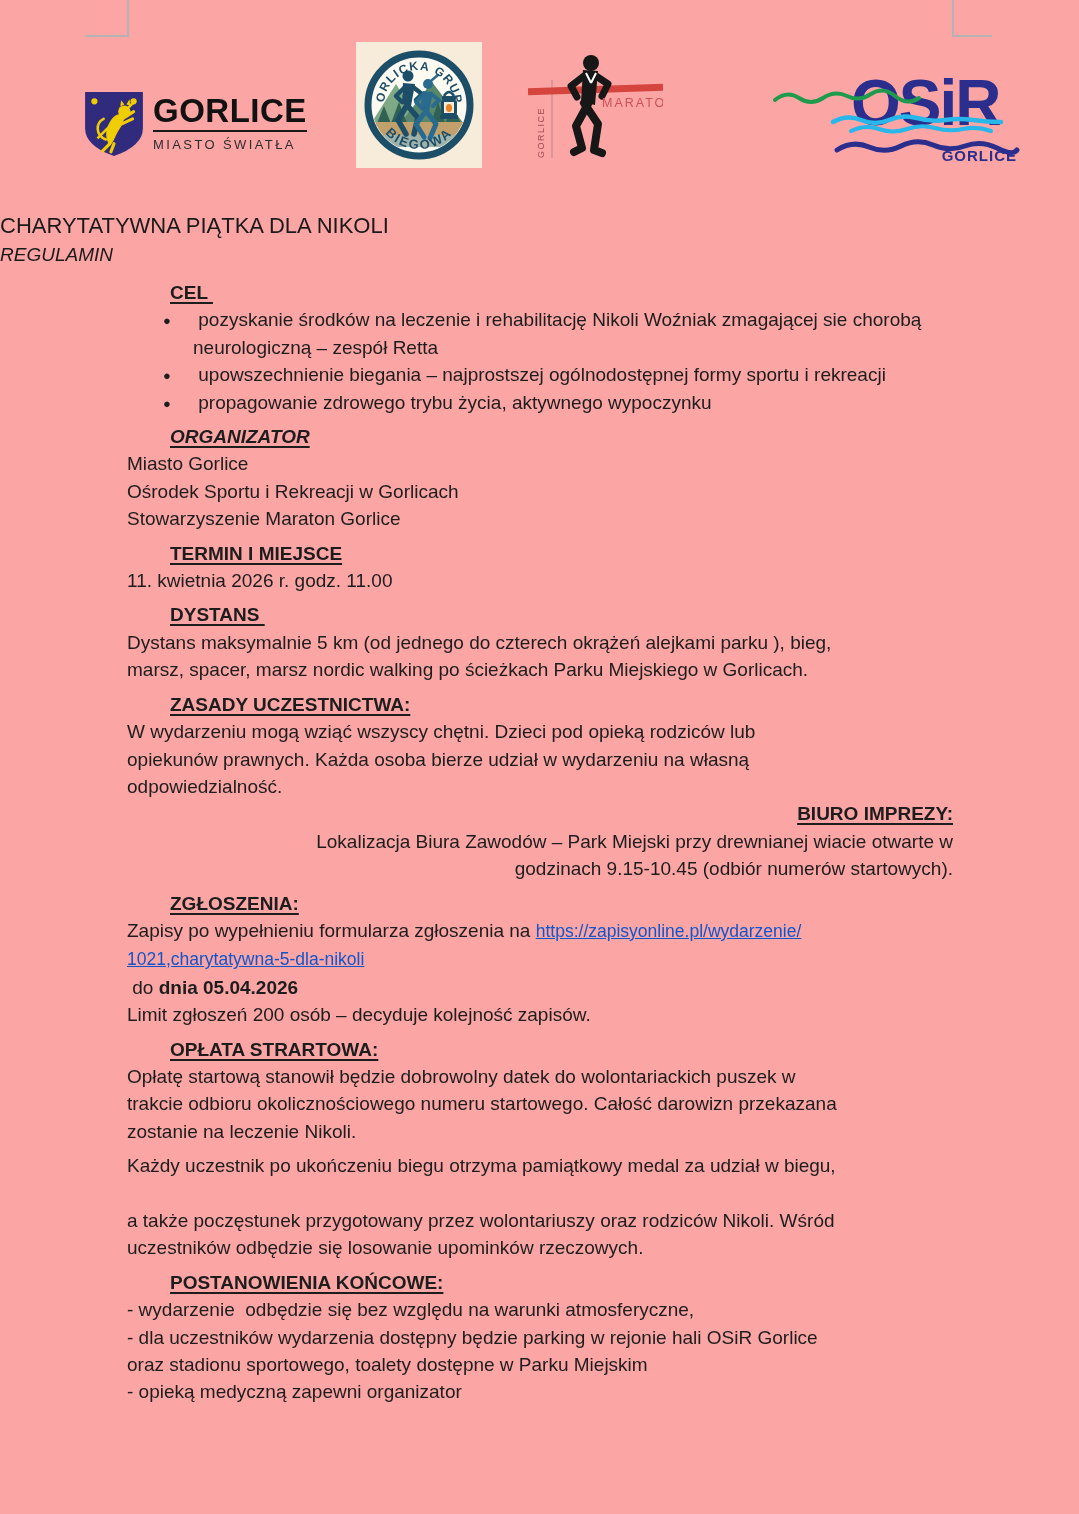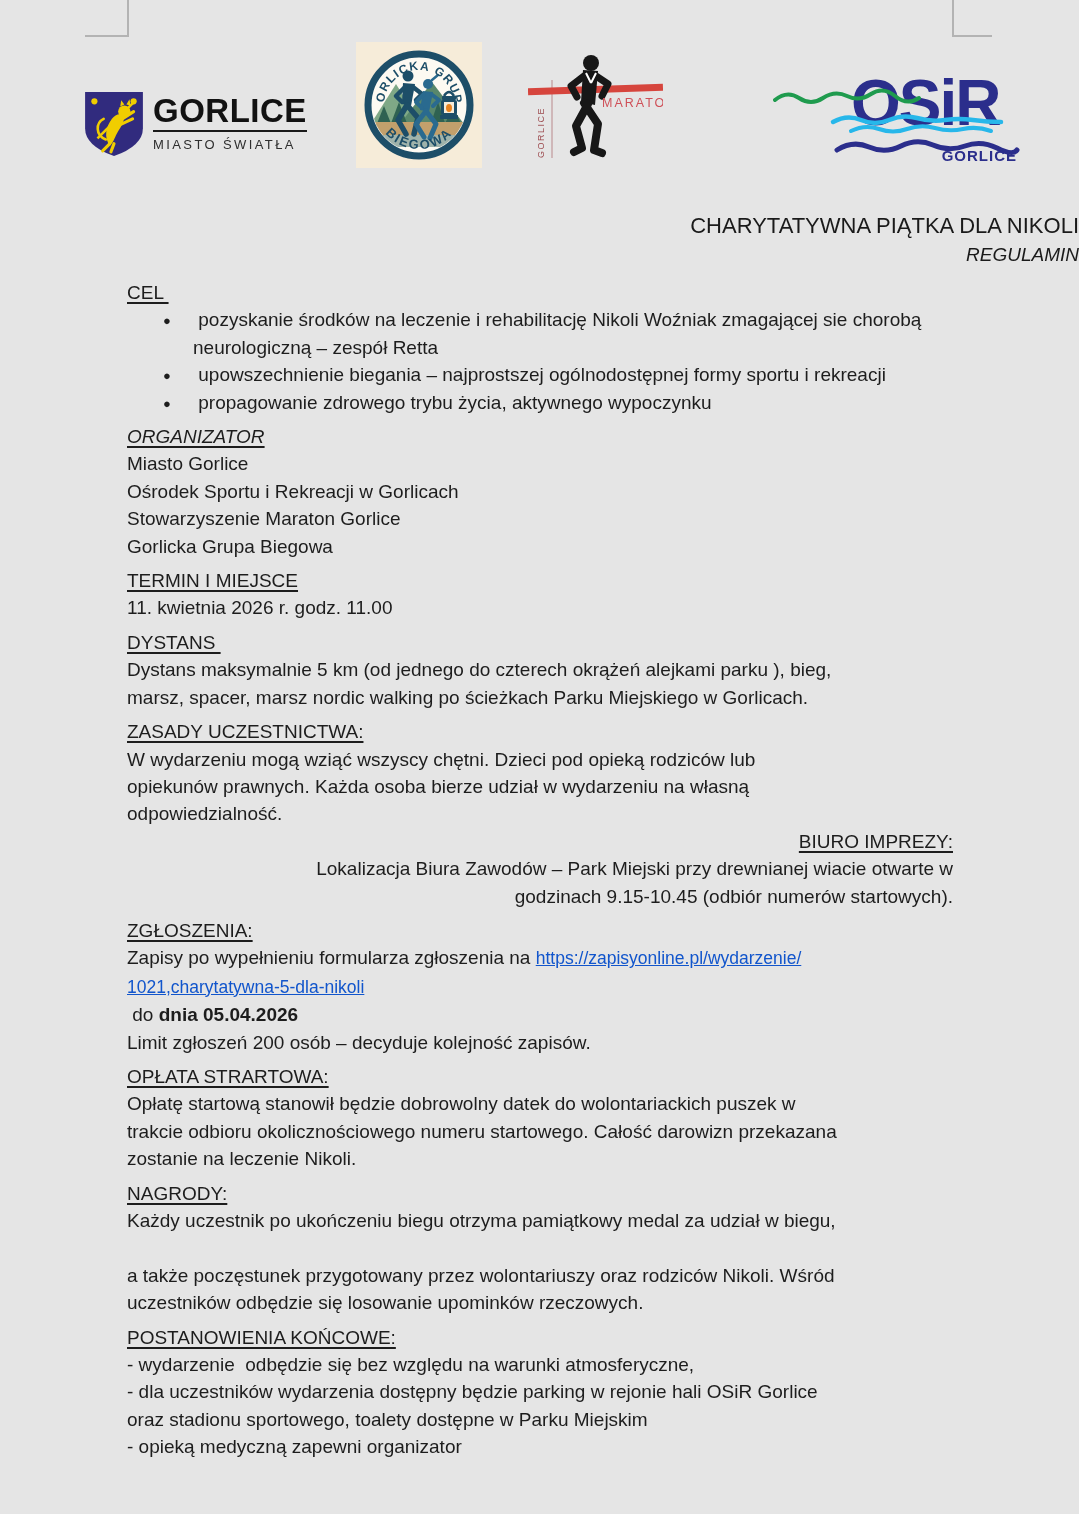--- a/index.html
+++ b/index.html
@@ -5,21 +5,21 @@
   :root{
     --link:#1155cc; --ink:#1d1d1d; --mark-gray:#b3b3b3;
     --crest-navy:#312b7e; --crest-yellow:#f0cd00;
     --ggb-bg:#f6ecd9; --ggb-blue:#1d4e68; --ggb-midblue:#2a6a8f;
     --ggb-green:#58876b; --ggb-darkgreen:#2f6252; --ggb-ground:#c2a06c; --ggb-flame:#e8831f;
     --maraton-red:#d6453d; --maraton-darkred:#9c4a4e;
     --osir-navy:#2b2e8c; --osir-green:#1f9b4e; --osir-lightblue:#27b7ea;
   }
   html,body{margin:0;padding:0;}
   body{background:#ffffff;font-family:"Liberation Sans",sans-serif;color:var(--ink);}
-  .page{position:relative;width:1079px;height:1514px;background:#e5e5e5;overflow:hidden;}
+  .page{position:relative;width:1079px;height:1514px;background:#fca5a5;overflow:hidden;}
 
   
   .mark{position:absolute;top:0;height:35px;}
   .mark-left{left:85px;width:42px;border-right:2px solid var(--mark-gray);border-bottom:2px solid var(--mark-gray);}
   .mark-right{left:952px;width:38px;border-left:2px solid var(--mark-gray);border-bottom:2px solid var(--mark-gray);}
 
   
   .logo{position:absolute;}
   .logo-gorlice{left:82px;top:88px;display:flex;align-items:stretch;gap:7px;}
   .crest-text{display:flex;flex-direction:column;justify-content:center;}
@@ -27,29 +27,29 @@
   .crest-divider{height:2px;background:#1a1a1a;margin:2px 0 3px 0;}
   .crest-sub{font-size:13px;letter-spacing:2.4px;color:#2e2e2e;line-height:19px;}
   .logo-ggb{left:356px;top:42px;width:126px;height:126px;}
   .logo-maraton{left:528px;top:50px;width:135px;height:118px;}
   .logo-osir{left:773px;top:76px;width:248px;height:90px;}
   .osir-word{position:absolute;left:30px;top:-10px;font-size:64px;font-weight:bold;letter-spacing:-2px;color:var(--osir-navy);font-style:normal;margin-left:48px;}
   .osir-city{position:absolute;right:4px;bottom:2px;font-size:15px;font-weight:bold;letter-spacing:1px;color:var(--osir-navy);}
   .osir-waves{position:absolute;left:0;top:0;}
 
   
-  .title-block{position:absolute;left:0;right:0;top:211px;text-align:right;color:#1a1a1a;}
+  .title-block{position:absolute;left:0;right:0;top:211px;text-align:left;color:#1a1a1a;}
   .title{font-size:22px;line-height:30px;}
   .subtitle{font-size:19px;line-height:27px;font-style:italic;}
 
   
   .content{position:absolute;left:127px;top:272px;width:826px;font-size:19px;line-height:27.4px;}
   .section{margin-top:7px;}
   .section.tight{margin-top:0;text-align:right;}
-  .heading{font-weight:normal;}
+  .heading{font-weight:bold;margin-left:43px;}
   .heading.italic{font-style:italic;}
   .ht{white-space:pre;text-decoration:underline;text-decoration-thickness:2px;text-underline-offset:3px;}
   .para{white-space:pre-wrap;}
   .bullet-item{position:relative;padding-left:66px;white-space:pre-wrap;}
   .bullet-dot{position:absolute;left:36px;top:1px;font-size:13px;}
   .spacer{height:27.4px;}
   .bold{font-weight:bold;}
   a.link{color:var(--link);text-decoration:underline;font-size:17.5px;overflow-wrap:anywhere;cursor:pointer;}
 </style>
 </head>
@@ -164,21 +164,20 @@
         <div class="heading"><span class="ht">CEL </span></div>
         <div class="bullet-item"><span class="bullet-dot">●</span><span class="bullet-text"> pozyskanie środków na leczenie i rehabilitację Nikoli Woźniak zmagającej sie chorobą neurologiczną – zespół Retta</span></div>
         <div class="bullet-item"><span class="bullet-dot">●</span><span class="bullet-text"> upowszechnienie biegania – najprostszej ogólnodostępnej formy sportu i rekreacji</span></div>
         <div class="bullet-item"><span class="bullet-dot">●</span><span class="bullet-text"> propagowanie zdrowego trybu życia, aktywnego wypoczynku</span></div>
       </div>
       <div class="section">
         <div class="heading italic"><span class="ht">ORGANIZATOR</span></div>
         <div class="para">Miasto Gorlice</div>
         <div class="para">Ośrodek Sportu i Rekreacji w Gorlicach</div>
         <div class="para">Stowarzyszenie Maraton Gorlice</div>
-        <div class="para">Gorlicka Grupa Biegowa</div>
       </div>
       <div class="section">
         <div class="heading"><span class="ht">TERMIN I MIEJSCE</span></div>
         <div class="para">11. kwietnia 2026 r. godz. 11.00</div>
       </div>
       <div class="section">
         <div class="heading"><span class="ht">DYSTANS </span></div>
         <div class="para">Dystans maksymalnie 5 km (od jednego do czterech okrążeń alejkami parku ), bieg,</div>
         <div class="para">marsz, spacer, marsz nordic walking po ścieżkach Parku Miejskiego w Gorlicach.</div>
       </div>
@@ -200,21 +199,20 @@
         <div class="para"><span> do </span><span class="bold">dnia 05.04.2026</span></div>
         <div class="para">Limit zgłoszeń 200 osób – decyduje kolejność zapisów.</div>
       </div>
       <div class="section">
         <div class="heading"><span class="ht">OPŁATA STRARTOWA:</span></div>
         <div class="para">Opłatę startową stanowił będzie dobrowolny datek do wolontariackich puszek w</div>
         <div class="para">trakcie odbioru okolicznościowego numeru startowego. Całość darowizn przekazana</div>
         <div class="para">zostanie na leczenie Nikoli.</div>
       </div>
       <div class="section">
-        <div class="heading"><span class="ht">NAGRODY:</span></div>
         <div class="para">Każdy uczestnik po ukończeniu biegu otrzyma pamiątkowy medal za udział w biegu,</div>
         <div class="spacer"></div>
         <div class="para">a także poczęstunek przygotowany przez wolontariuszy oraz rodziców Nikoli. Wśród</div>
         <div class="para">uczestników odbędzie się losowanie upominków rzeczowych.</div>
       </div>
       <div class="section">
         <div class="heading"><span class="ht">POSTANOWIENIA KOŃCOWE:</span></div>
         <div class="para">- wydarzenie  odbędzie się bez względu na warunki atmosferyczne,</div>
         <div class="para">- dla uczestników wydarzenia dostępny będzie parking w rejonie hali OSiR Gorlice</div>
         <div class="para">oraz stadionu sportowego, toalety dostępne w Parku Miejskim</div>

